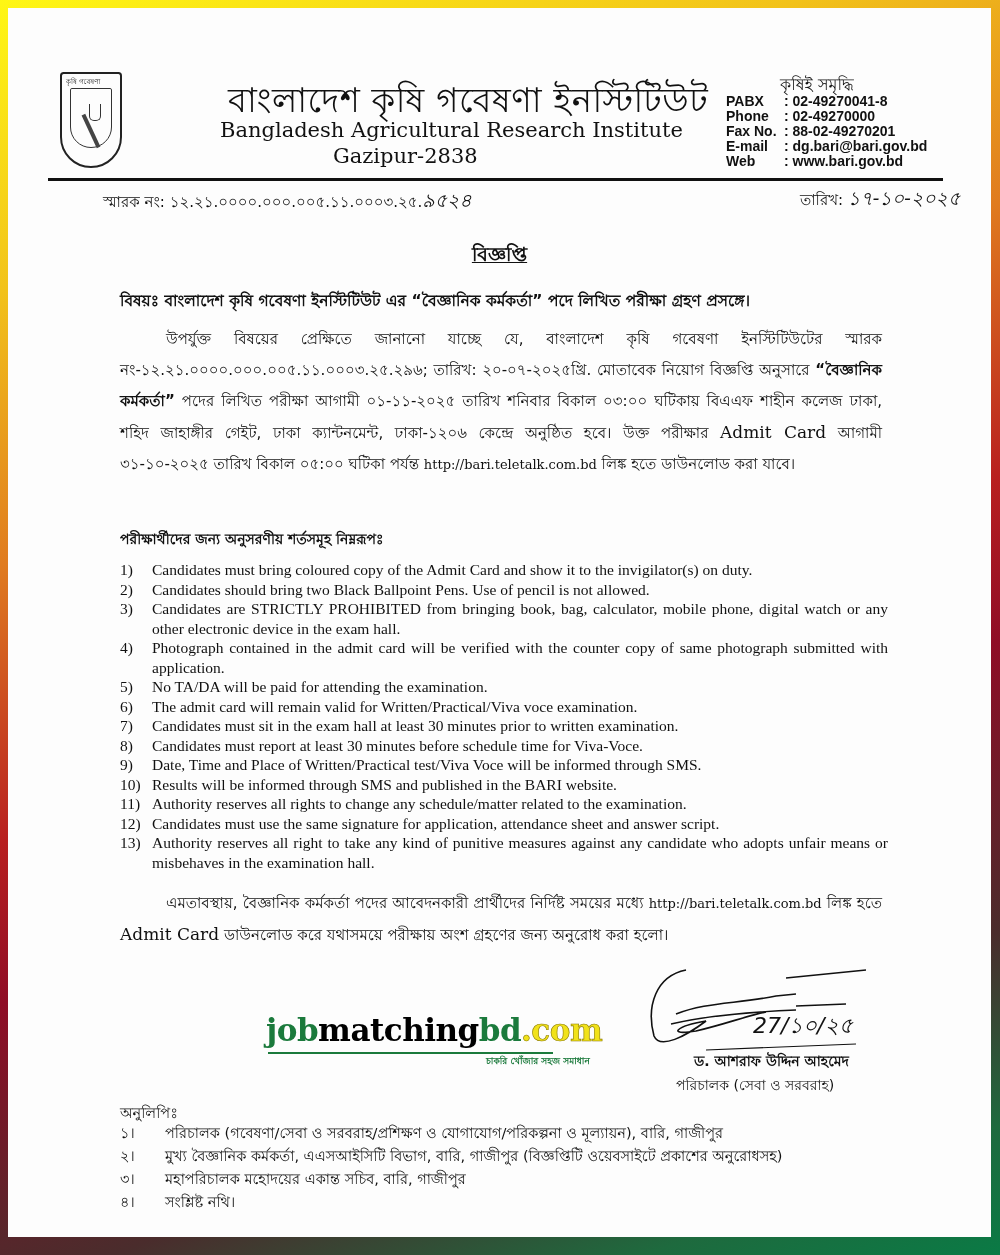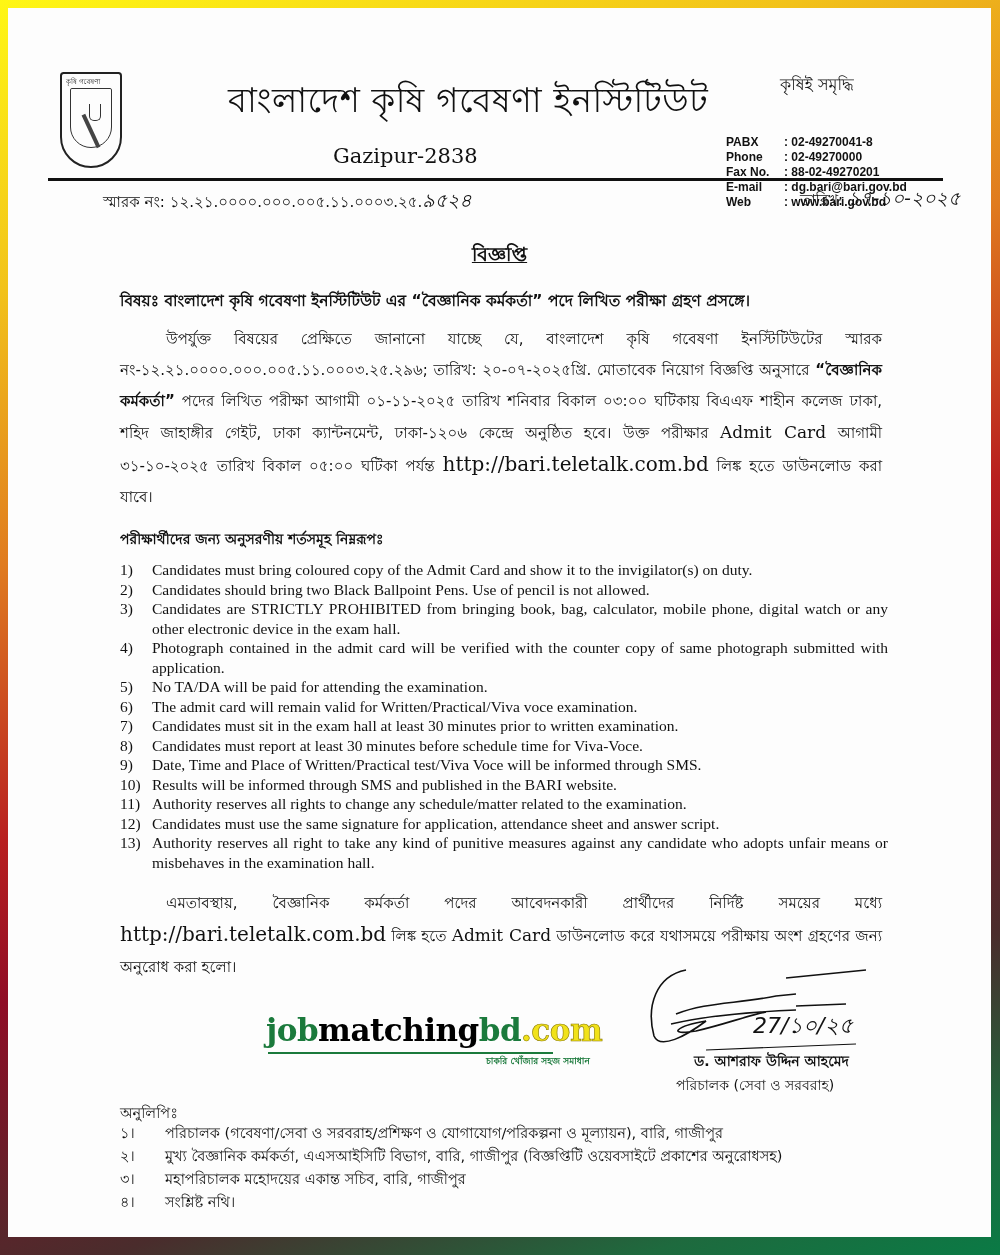--- a/index.html
+++ b/index.html
@@ -24,33 +24,33 @@
     position: absolute; left: 8px; top: 14px; right: 8px; bottom: 18px;
     border: 1.5px solid #333; border-radius: 2px 2px 22px 22px;
   }
   .logo-text { position: absolute; left: 4px; top: 2px; font-size: 7px; white-space: nowrap; font-family: "DejaVu Sans", sans-serif; }
   .logo-flask { position: absolute; right: 10px; bottom: 26px; width: 10px; height: 16px; border: 1.5px solid #333; border-radius: 0 0 5px 5px; border-top: none; }
   .logo-wheat { position: absolute; left: 18px; top: 24px; width: 4px; height: 36px; background: #444; transform: rotate(-25deg); }
   .bn-title { left: 220px; top: 66px; font-size: 34px; font-family: "DejaVu Sans", sans-serif; letter-spacing: 0.5px; }
   .en-title { left: 212px; top: 110px; font-size: 21px; }
   .en-sub { left: 325px; top: 136px; font-size: 21px; }
   .motto { left: 772px; top: 64px; font-size: 16px; font-family: "DejaVu Sans", sans-serif; }
-  .contact { left: 718px; top: 86px; font-size: 12px; font-family: "Liberation Sans", sans-serif; font-weight: bold; line-height: 15px; margin-top: 41px; }
+  .contact { left: 718px; top: 86px; font-size: 14px; font-family: "Liberation Sans", sans-serif; font-weight: bold; line-height: 15px; }
   .contact .row { display: flex; }
   .contact .k { width: 58px; }
   .rule { position: absolute; left: 40px; width: 895px; top: 170px; height: 2.5px; background: #111; }
   .memo { left: 95px; top: 178px; font-size: 15px; font-family: "DejaVu Sans", sans-serif; }
   .memo .hand, .date .hand { font-size: 19px; font-style: italic; }
   .date { left: 792px; top: 176px; font-size: 15px; font-family: "DejaVu Sans", sans-serif; }
   .heading { left: 0; width: 983px; top: 232px; text-align: center; font-size: 19px; font-weight: bold; font-family: "DejaVu Sans", sans-serif; text-decoration: underline; }
   .subject { left: 112px; top: 281px; font-size: 15.5px; font-weight: bold; font-family: "DejaVu Sans", sans-serif; white-space: nowrap; }
   .para { left: 112px; width: 762px; font-size: 15px; font-family: "DejaVu Sans", sans-serif; line-height: 31px; text-align: justify; }
   .para1 { top: 316px; text-indent: 46px; }
   .para b { font-weight: bold; }
-  .url { font-family: "DejaVu Serif", serif; font-size: 20px; }
+  .url { font-family: "DejaVu Serif", serif; font-size: 13px; }
   .en-inline { font-family: "DejaVu Serif", serif; font-size: 17px; }
   .cond-title { left: 112px; top: 520px; font-size: 14px; font-weight: bold; font-family: "DejaVu Sans", sans-serif; }
   .conds { left: 112px; top: 552px; width: 768px; font-family: "Liberation Serif", serif; font-size: 15.5px; line-height: 19.5px; }
   .cond { display: flex; }
   .cond .n { width: 32px; flex: none; }
   .cond .t { flex: 1; text-align: justify; }
   .para2 { top: 880px; text-indent: 46px; }
   .sig-svg { left: 638px; top: 958px; }
   .sig-name { left: 686px; top: 1042px; font-size: 14px; font-weight: bold; font-family: "DejaVu Sans", sans-serif; }
   .sig-title { left: 668px; top: 1066px; font-size: 14px; font-family: "DejaVu Sans", sans-serif; }
@@ -72,20 +72,21 @@
 
   <div class="logo">
     <div class="logo-inner">
       <div class="logo-wheat"></div>
       <div class="logo-flask"></div>
     </div>
     <span class="logo-text">কৃষি গবেষণা</span>
   </div>
 
   <div class="abs bn-title">বাংলাদেশ কৃষি গবেষণা ইনস্টিটিউট</div>
+  <div class="abs en-title">Bangladesh Agricultural Research Institute</div>
   <div class="abs en-sub">Gazipur-2838</div>
 
   <div class="abs motto">কৃষিই সমৃদ্ধি</div>
   <div class="abs contact">
     <div class="row">
         <span class="k">PABX</span>
         <span>: 02-49270041-8</span>
       </div>
     <div class="row">
         <span class="k">Phone</span>

